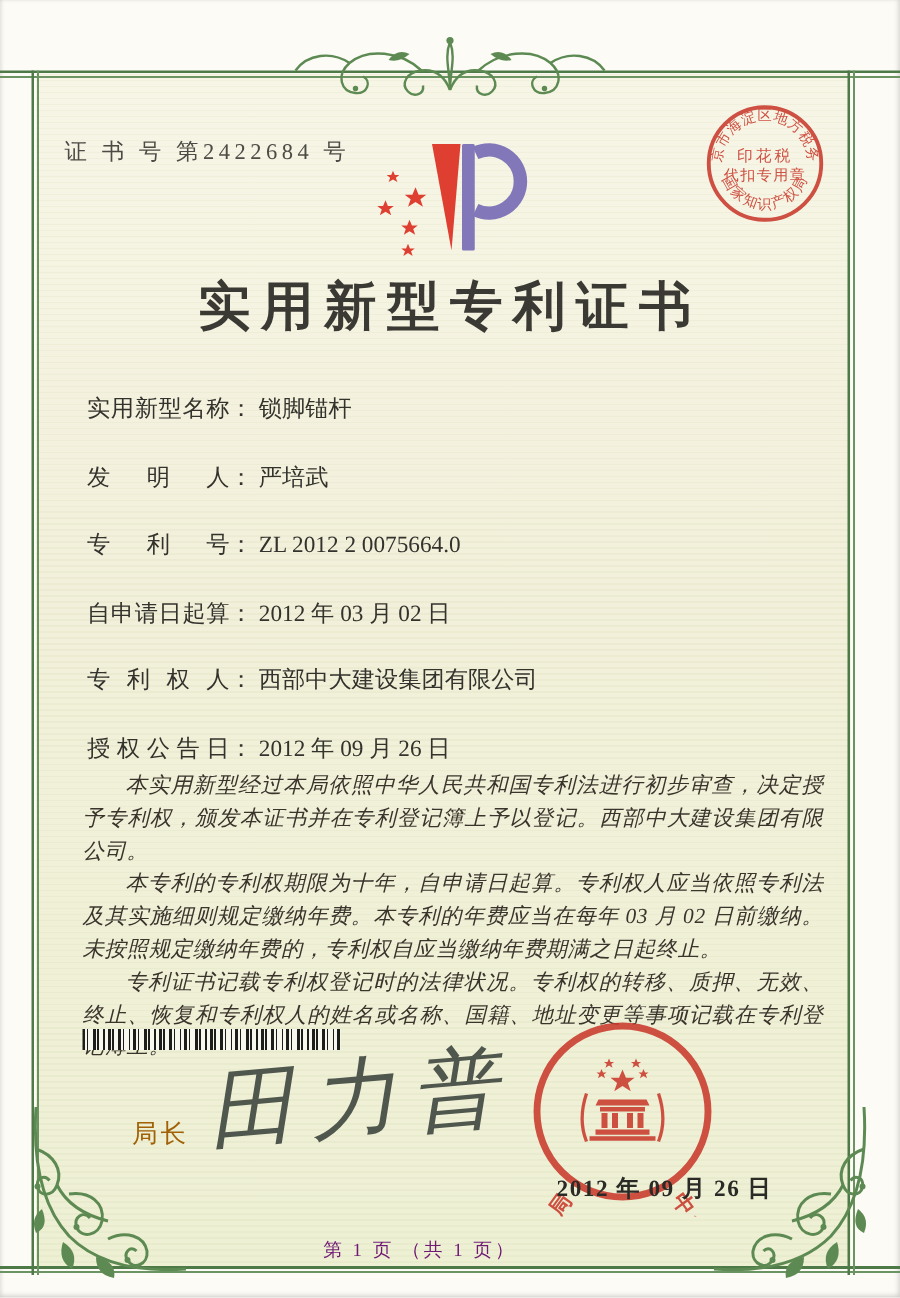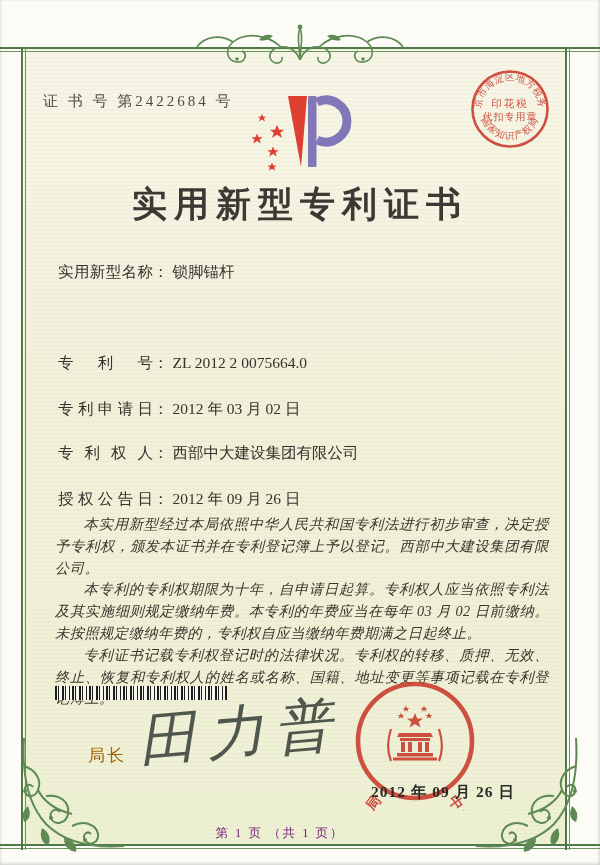--- a/index.html
+++ b/index.html
@@ -148,25 +148,28 @@
     </text>
     <text x="51" y="49" font-size="10.5" fill="#c93a2c" text-anchor="middle" letter-spacing="2">印花税</text>
     <text x="51" y="62" font-size="10" fill="#c93a2c" text-anchor="middle" letter-spacing="1">代扣专用章</text>
   </svg>
 
   <div class="content title">实用新型专利证书</div>
 
   <div class="content row" style="top:262px">
     <span class="lbl">实用新型名称</span><span class="colon">：</span><span class="val">锁脚锚杆</span>
   </div>
+  <div class="content row" style="top:308px">
+    <span class="lbl">发明人</span><span class="colon">：</span><span class="val">严培武</span>
+  </div>
   <div class="content row" style="top:353px">
     <span class="lbl">专利号</span><span class="colon">：</span><span class="val">ZL 2012 2 0075664.0</span>
   </div>
   <div class="content row" style="top:399px">
-    <span class="lbl">专利申请日</span><span class="colon">：</span><span class="val">2012 年 03 月 02 日</span>
+    <span class="lbl">自申请日起算</span><span class="colon">：</span><span class="val">2012 年 03 月 02 日</span>
   </div>
   <div class="content row" style="top:443px">
     <span class="lbl">专利权人</span><span class="colon">：</span><span class="val">西部中大建设集团有限公司</span>
   </div>
   <div class="content row" style="top:489px">
     <span class="lbl">授权公告日</span><span class="colon">：</span><span class="val">2012 年 09 月 26 日</span>
   </div>
 
   <div class="content paras">
     <p>本实用新型经过本局依照中华人民共和国专利法进行初步审查，决定授予专利权，颁发本证书并在专利登记簿上予以登记。西部中大建设集团有限公司。</p>

